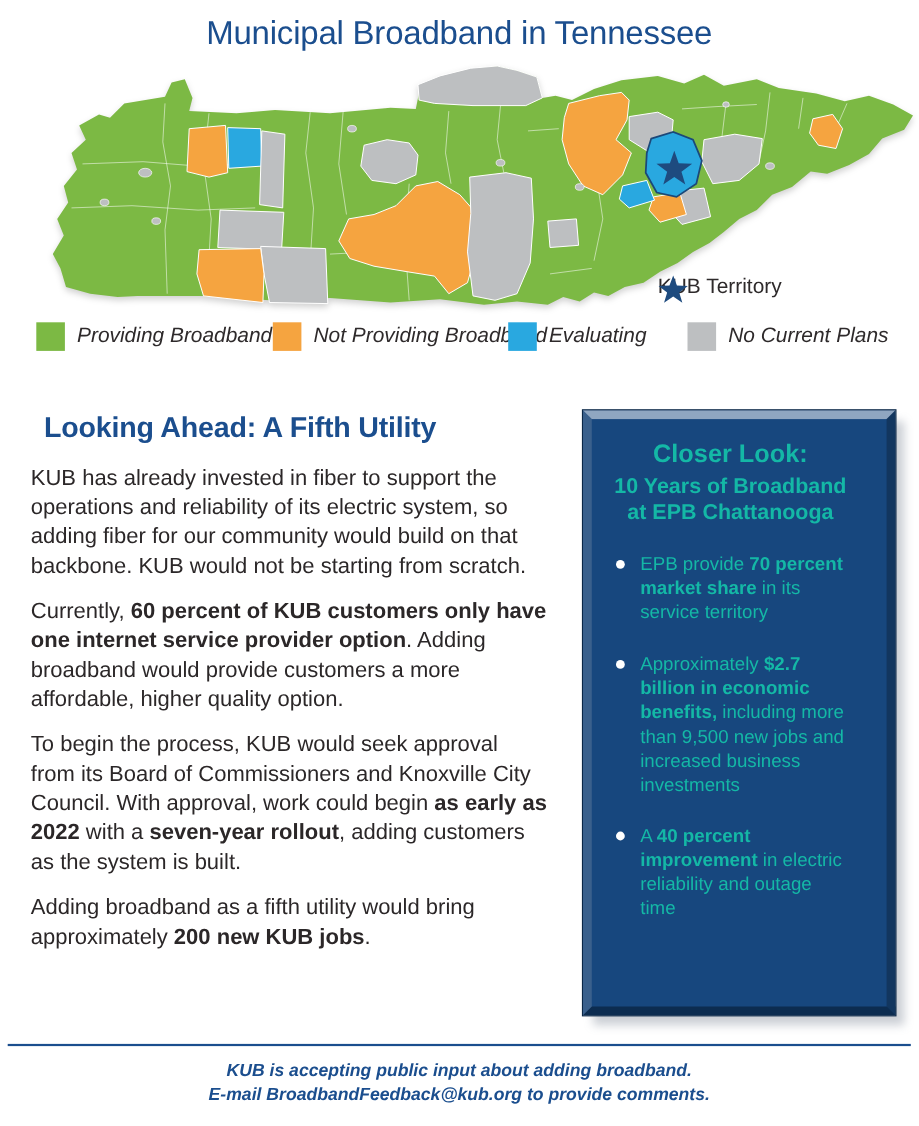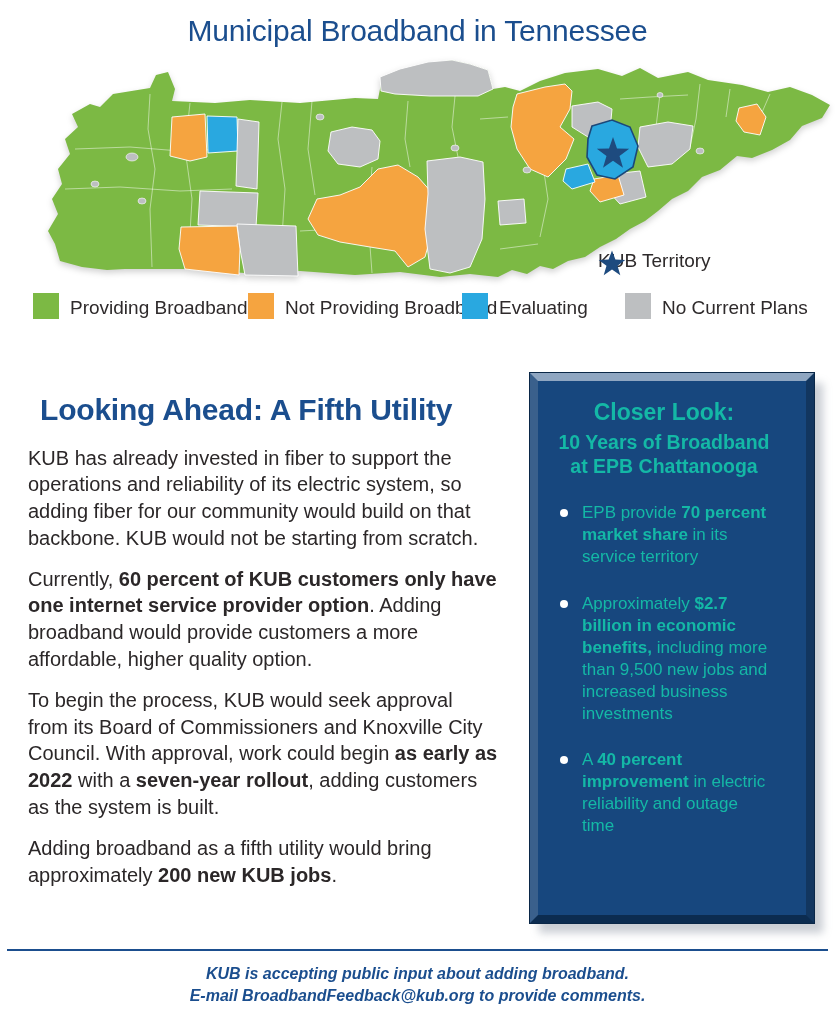--- a/index.html
+++ b/index.html
@@ -25,29 +25,29 @@
   .p-blue{fill:var(--blue);stroke:#fff;stroke-width:.9;}
   .p-gray{fill:var(--gray);stroke:#fff;stroke-width:.9;}
   .county-line{fill:none;stroke:rgba(255,255,255,.6);stroke-width:.8;}
   .speck{fill:var(--gray);stroke:#fff;stroke-width:.6;}
   .territory{
     position:absolute;left:598px;top:196px;display:flex;align-items:center;gap:12px;
   }
   .territory .label{font-size:19px;color:#2E2A2B;}
   
   .legend{position:relative;height:34px;margin-top:-6px;}
-  .legend-item{position:absolute;top:0;display:flex;align-items:flex-end;gap:11px;}
+  .legend-item{position:absolute;top:0;display:flex;align-items:center;gap:11px;font-style:italic;}
   .legend-item .swatch{width:26px;height:26px;flex:0 0 auto;}
   .legend-item .label{font-size:19px;color:#2E2A2B;white-space:nowrap;}
   
   .content{display:flex;margin-top:46px;padding-left:28px;}
   .left-col{width:470px;}
   .left-col h2{
-    color:var(--navy);font-size:30px;font-weight:bold;
-    margin:20px 0 18px 12px;letter-spacing:-0.2px;
+    color:var(--navy);font-size:26px;font-weight:bold;
+    margin:0 0 18px 12px;letter-spacing:-0.2px;
   }
   .left-col p{
     font-size:20px;line-height:1.34;color:var(--bodyText);margin-bottom:14px;
   }
   .left-col p b{font-weight:bold;}
   
   .closer-box{
     width:284px;height:550px;margin-left:32px;flex:0 0 auto;
     background:var(--boxFill);color:#14b8a6;
     border:8px solid;

